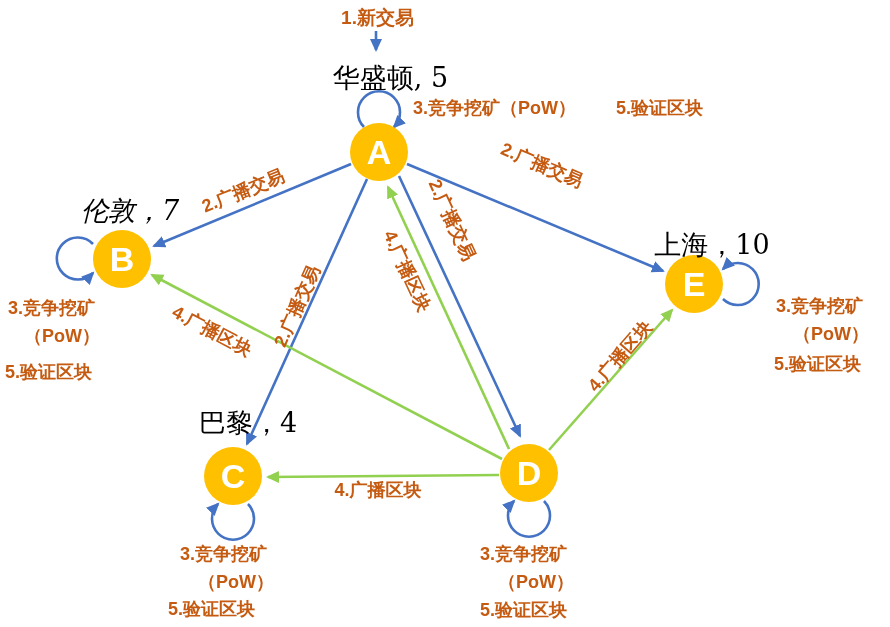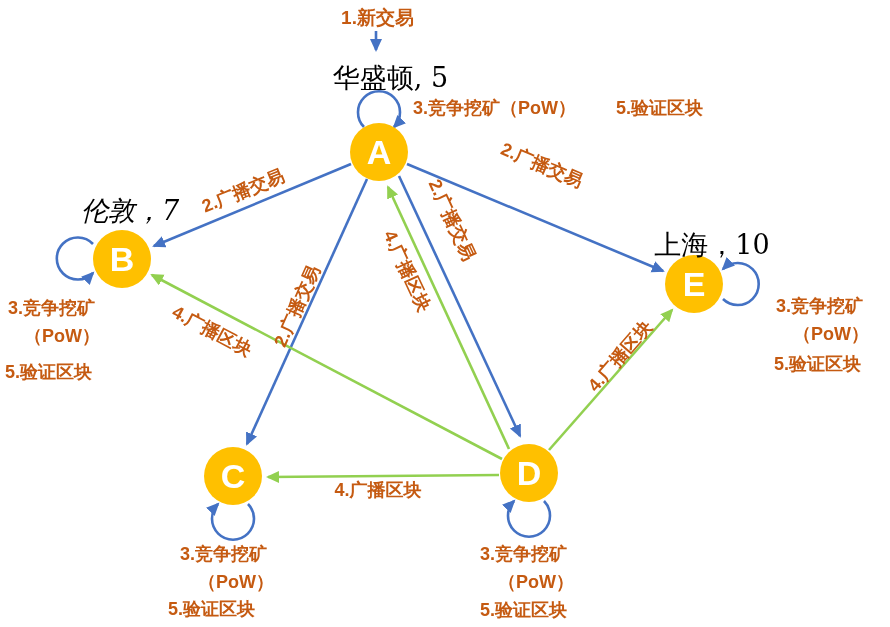--- a/index.html
+++ b/index.html
@@ -70,20 +70,21 @@
   </div>
   <div class="node" style="left:500px;top:444px;">
     <span>D</span>
   </div>
   <div class="node" style="left:665px;top:255px;">
     <span>E</span>
   </div>
 
   <div class="city" style="left:318px;top:60px;width:145px;">华盛顿, 5</div>
   <div class="city" style="left:70px;top:193px;width:120px;font-style:italic;">伦敦，7</div>
+  <div class="city" style="left:190px;top:405px;width:116px;">巴黎，4</div>
   <div class="city" style="left:644px;top:218px;width:136px;margin-top:9px;">上海，10</div>
 
   <div class="lbl" style="left:330px;top:5px;width:95px;text-align:center;font-size:19px;">1.新交易</div>
 
   <div class="lbl rot" style="left:188px;top:179px;transform:rotate(-22deg);">2.广播交易</div>
   <div class="lbl rot" style="left:487px;top:153px;transform:rotate(23deg);">2.广播交易</div>
   <div class="lbl rot" style="left:242px;top:294px;transform:rotate(-66deg);">2.广播交易</div>
   <div class="lbl rot" style="left:397px;top:208px;transform:rotate(65deg);">2.广播交易</div>
 
   <div class="lbl rot" style="left:352px;top:259px;transform:rotate(65deg);">4.广播区块</div>

